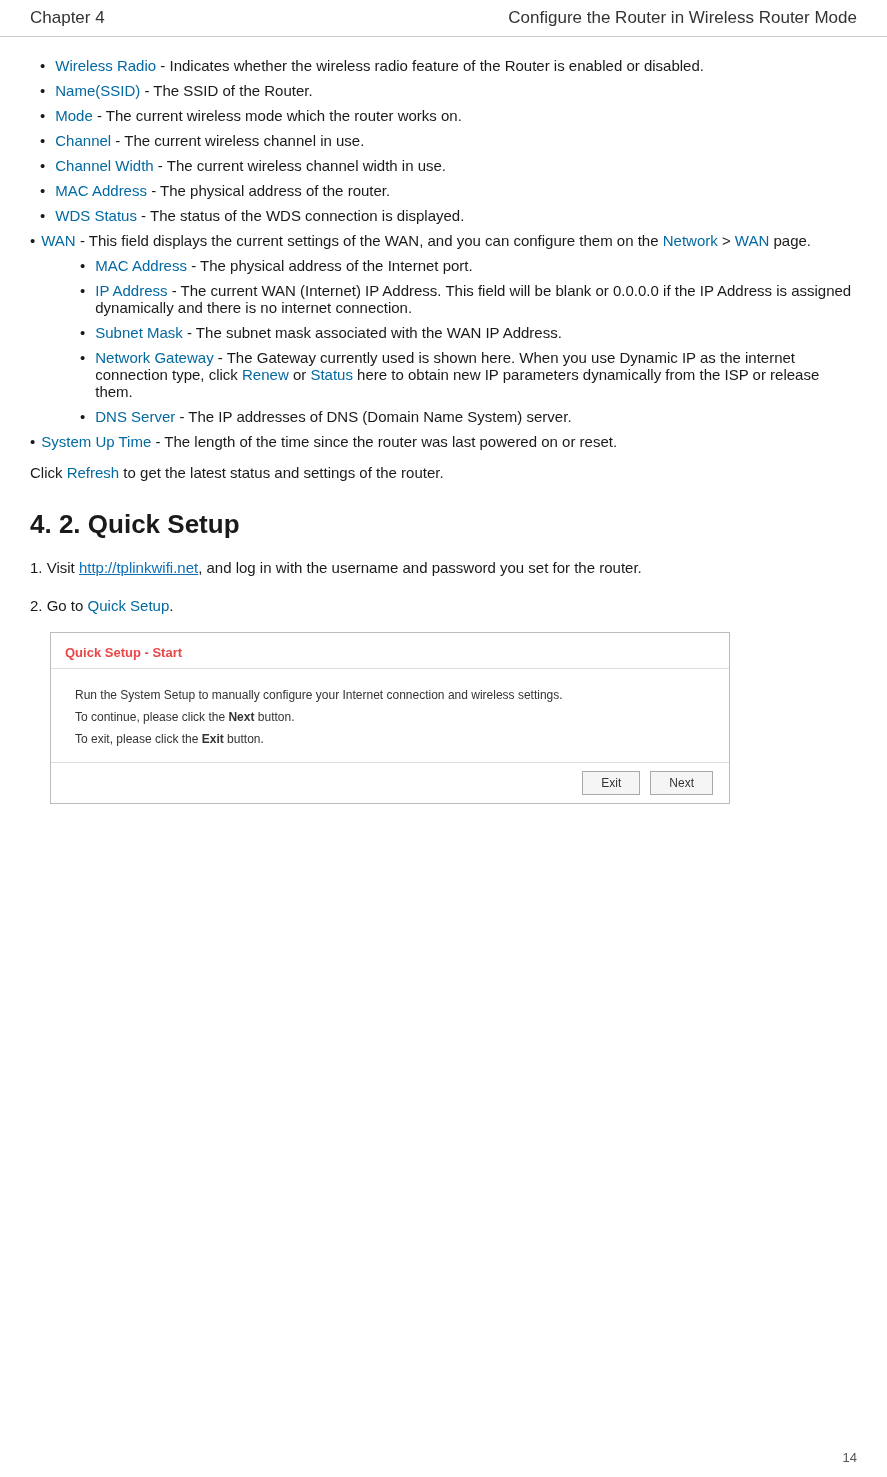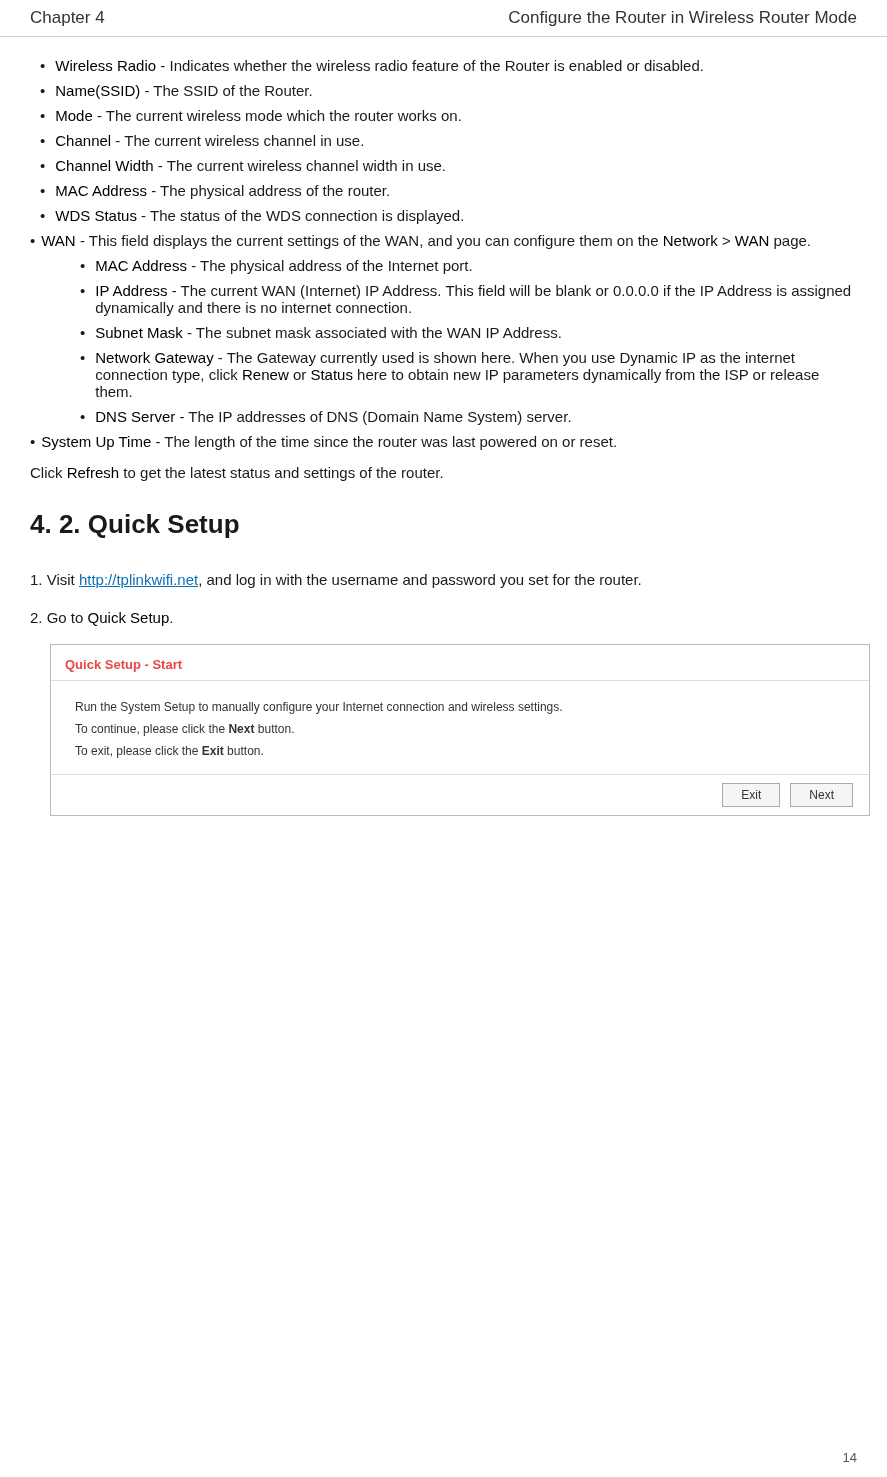--- a/index.html
+++ b/index.html
@@ -33,21 +33,21 @@
       margin-bottom: 8px;
       padding-left: 10px;
     }
     .bullet-dot {
       color: #1a1a1a;
       margin-right: 10px;
       flex-shrink: 0;
       margin-top: 0px;
     }
     .term {
-      color: #000000;
+      color: #0369a1;
       text-align: center;
     }
     .top-level-bullet {
       display: flex;
       align-items: flex-start;
       margin-bottom: 8px;
     }
     .top-level-bullet .bullet-dot {
       margin-right: 6px;
       flex-shrink: 0;
@@ -62,38 +62,38 @@
       margin-bottom: 12px;
     }
     .refresh-line {
       margin-bottom: 24px;
       font-size: 15px;
       line-height: 1.5;
     }
     .section-heading {
       font-size: 26px;
       font-weight: bold;
-      margin-bottom: 28px;
+      margin-bottom: 16px;
       margin-top: 8px;
       color: #1a1a1a;
     }
     .numbered-item {
       margin-bottom: 14px;
       font-size: 15px;
       line-height: 1.6;
     }
     .link-text {
       color: #0d6fb8;
       text-decoration: underline;
     }
     .screenshot-box {
       border: 1px solid #bbb;
       margin: 14px 0 14px 20px;
       padding: 0;
-      width: 820px;
+      width: 680px;
       background: #fff;
     }
     .screenshot-header {
       background: #fff;
       padding: 10px 14px 8px 14px;
       border-bottom: 1px solid #ddd;
     }
     .screenshot-header-text {
       color: #e84747;
       font-size: 13px;

